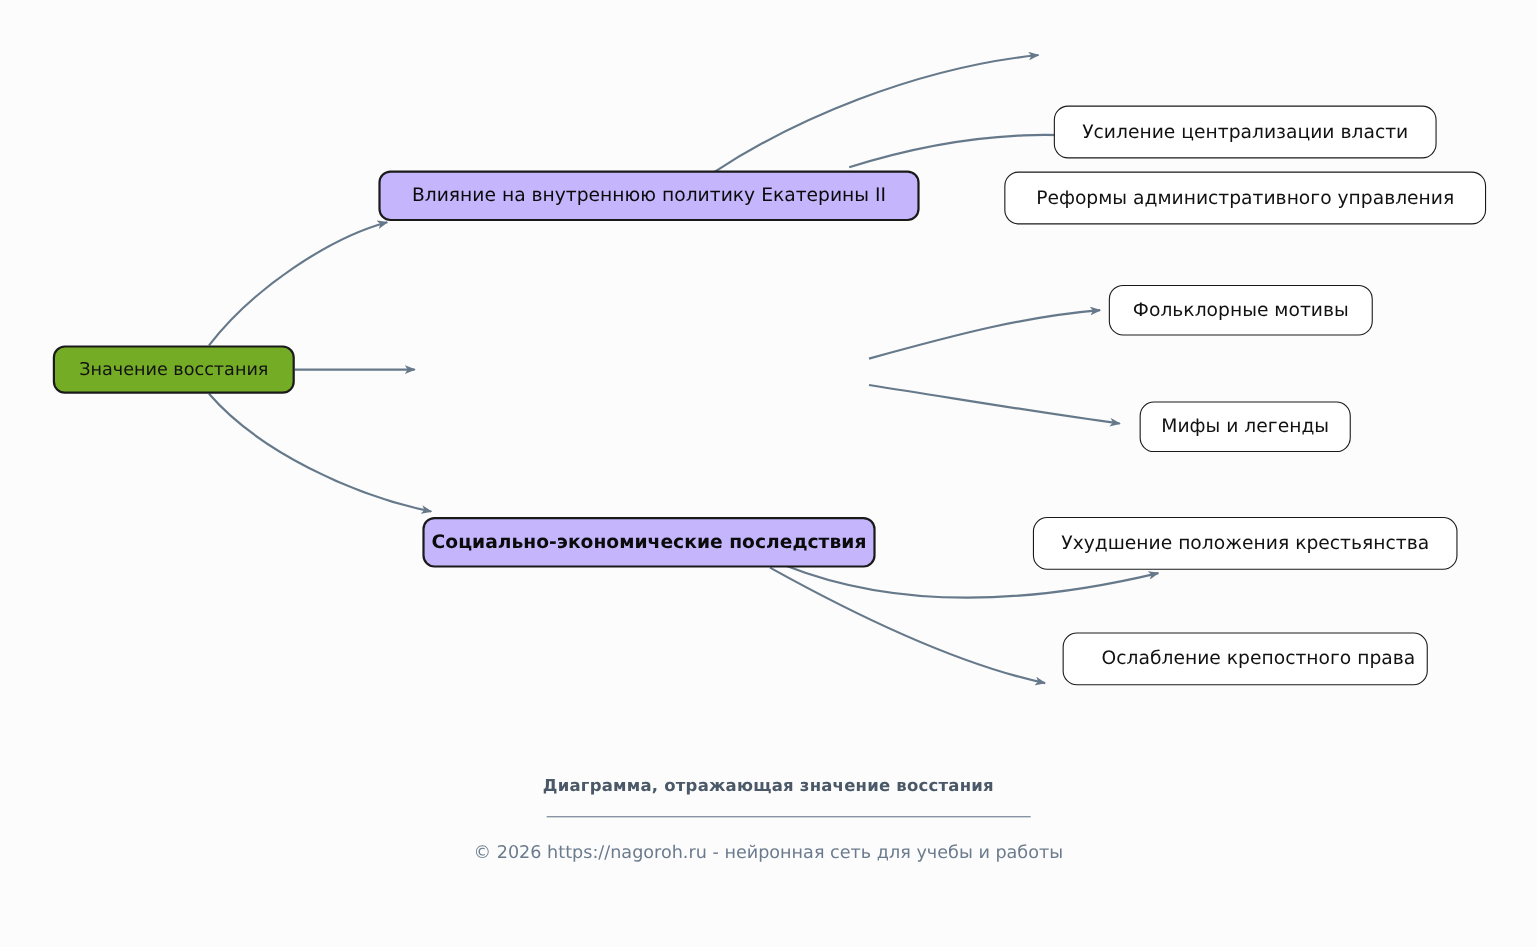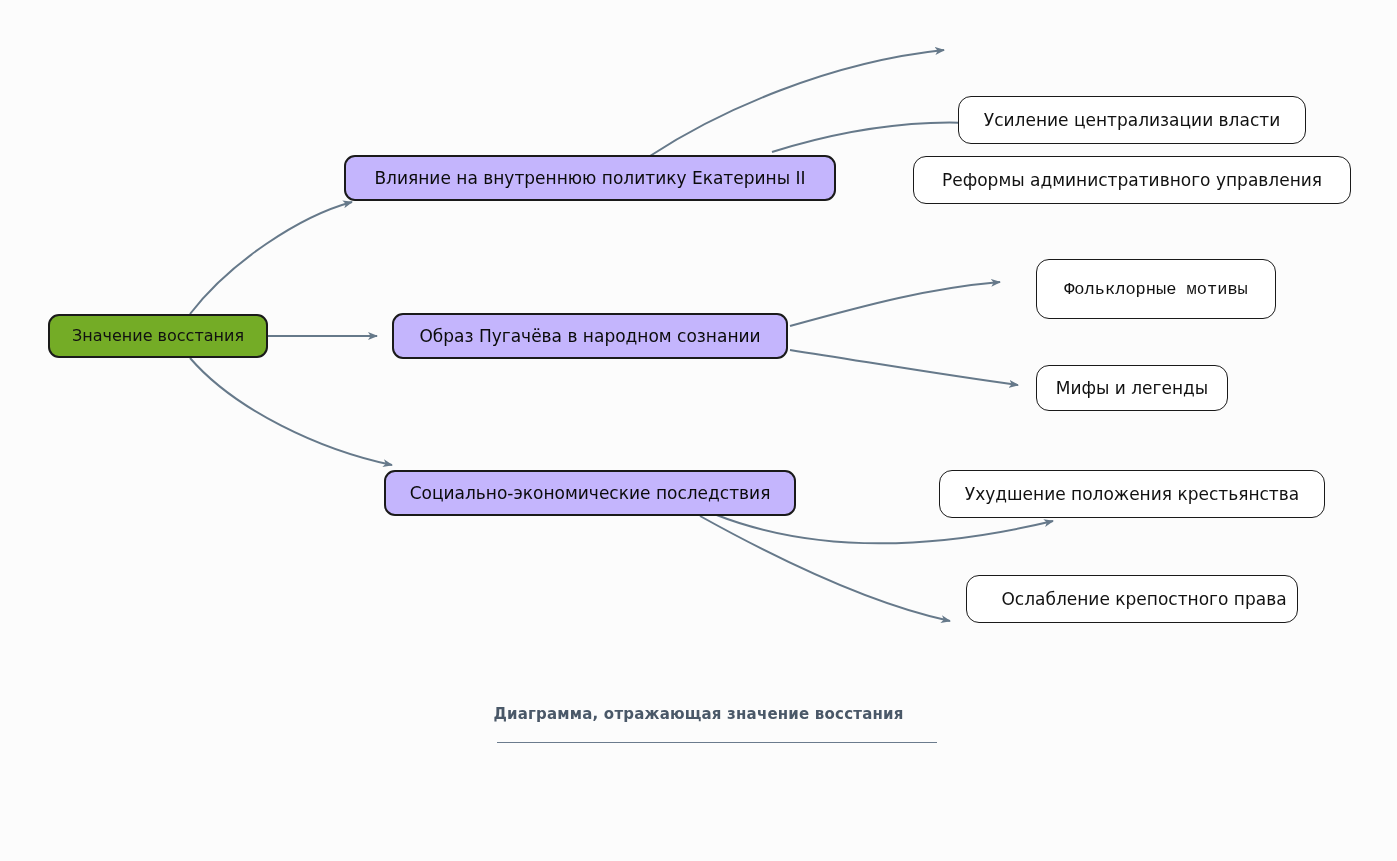--- a/index.html
+++ b/index.html
@@ -136,40 +136,38 @@
   </div>
 
   <div class="node node-leaf" style="left:958px; top:48px; width:348px; height:48px;margin-top:48px;">
     <span class="node-label">Усиление централизации власти</span>
   </div>
 
   <div class="node node-leaf" style="left:913px; top:156px; width:438px; height:48px;">
     <span class="node-label">Реформы административного управления</span>
   </div>
 
-  <div class="node node-branch" style="left:392px; top:313px; width:396px; height:46px;">
-    <span class="node-label">Образ Пугачёва в народном сознании</span>
-  </div>
 
-  <div class="node node-leaf" style="left:1036px; top:259px; width:240px; height:60px;font-family:Liberation Mono, monospace;">
+  <div class="node node-leaf" style="left:1008px; top:259px; width:240px; height:46px;">
     <span class="node-label">Фольклорные мотивы</span>
   </div>
 
   <div class="node node-leaf" style="left:1036px; top:365px; width:192px; height:46px;">
     <span class="node-label">Мифы и легенды</span>
   </div>
 
-  <div class="node node-branch" style="left:384px; top:470px; width:412px; height:46px;">
+  <div class="node node-branch" style="left:384px; top:470px; width:412px; height:46px;font-weight:bold;">
     <span class="node-label">Социально-экономические последствия</span>
   </div>
 
   <div class="node node-leaf" style="left:939px; top:470px; width:386px; height:48px;">
     <span class="node-label">Ухудшение положения крестьянства</span>
   </div>
 
   <div class="node node-leaf" style="left:966px; top:575px; width:332px; height:48px;padding-left:40px;">
     <span class="node-label">Ослабление крепостного права</span>
   </div>
 
   <div class="caption">Диаграмма, отражающая значение восстания</div>
   <div class="caption-rule"></div>
+  <div class="footer">© 2026 https://nagoroh.ru - нейронная сеть для учебы и работы</div>
 
 </div>
 
 </body></html>

